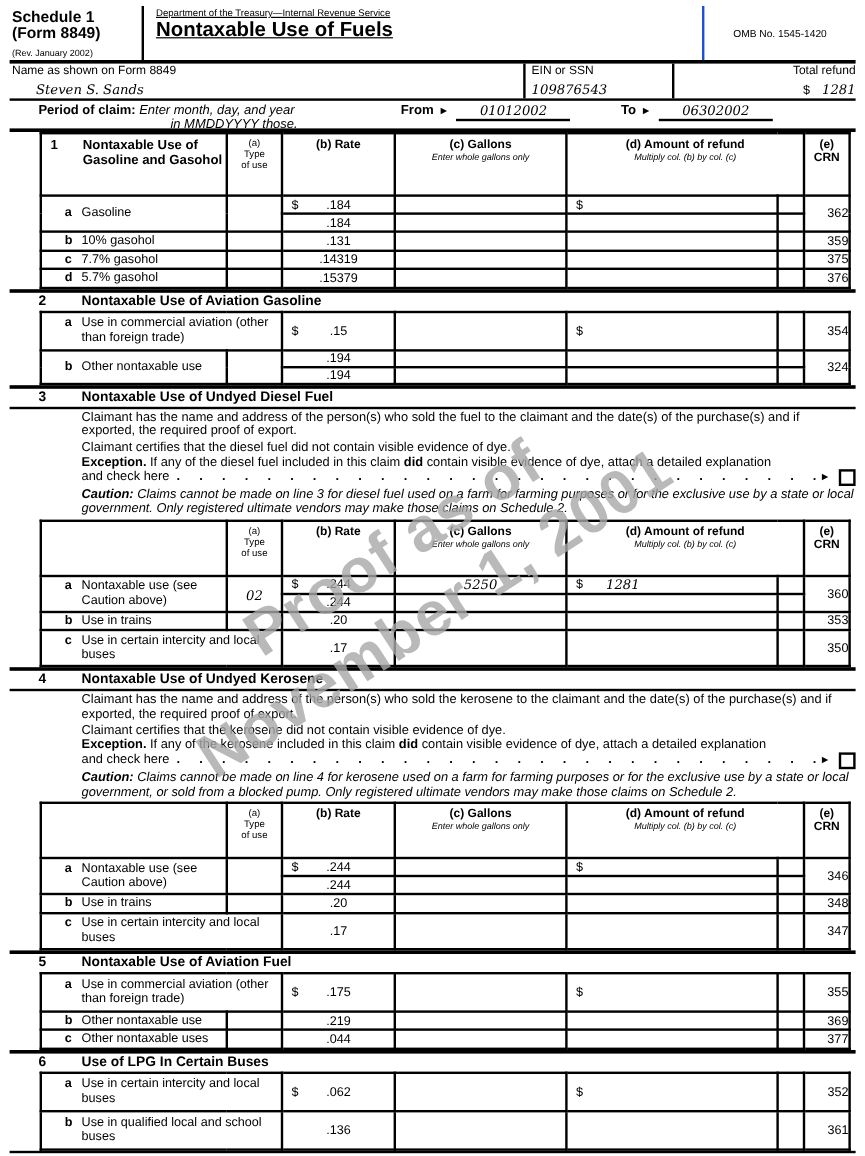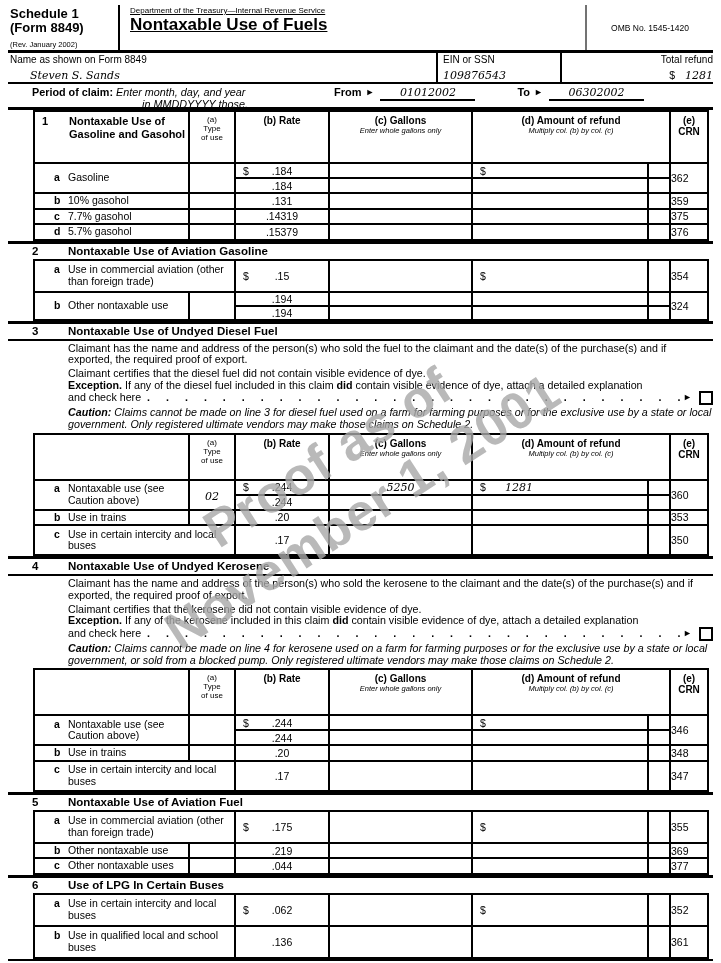--- a/index.html
+++ b/index.html
@@ -4,21 +4,21 @@
 <style>
 * { box-sizing: border-box; margin: 0; padding: 0; }
 html,body { background:#fff; }
 body { font-family:"Liberation Sans",sans-serif; color:#000; }
 .page { position:relative; width:721px; height:963px; padding:5px 8px 0 8px; overflow:hidden; background:#fff; }
 
 
 .hd { display:flex; border-bottom:3px solid #000; height:48px; }
 .hd-l { width:110px; padding-top:2px; padding-left:2px; }
 .hd-c { flex:1; border-left:2px solid #000; padding-left:10px; padding-top:1px;text-decoration:underline; }
-.hd-r { width:128px; border-left:2px solid #737373; display:flex; align-items:center; justify-content:center; font-size:8.5px; }
+.hd-r { width:128px; border-left:2px solid #1d4ed8; display:flex; align-items:center; justify-content:center; font-size:8.5px; }
 .sched { font-size:13px; font-weight:bold; line-height:14px; }
 .rev { font-size:7.5px; margin-top:5px; }
 .agency { font-size:8px; }
 .ftitle { font-size:17px; font-weight:bold; line-height:19px; }
 .attach { font-size:9px; font-weight:bold; margin-top:1px; }
 
 
 .idrow { display:flex; height:31px; border-bottom:2px solid #000; }
 .id-name { flex:1; padding:1px 0 0 2px; }
 .id-ein { width:124px; border-left:2px solid #000; padding:1px 0 0 5px; }
@@ -54,21 +54,21 @@
 .s1num { width:27px; font-size:11px; flex:none; }
 .s1tt { flex:1; font-size:11px; line-height:13px; }
 .lw { display:flex; padding-left:19px; }
 .lt { width:14px; font-weight:bold; font-size:10.5px; flex:none; }
 .lx { flex:1; font-size:10.5px; line-height:11.5px; padding:1px 2px 1px 0; }
 .rc { position:relative; text-align:center; }
 .dol { position:absolute; left:7px; top:50%; transform:translateY(-50%); font-size:10.5px; font-family:"Liberation Sans",sans-serif; font-style:normal; }
 .gal { text-align:center; }
 .amt { position:relative; }
 .amt .av { margin-left:32px; }
-.crn { text-align:left; }
+.crn { text-align:right; }
 .typ { text-align:center; vertical-align:top; }
 .typ .entry { display:inline-block; margin-top:4px; }
 
 
 .secbar { border-top:3px solid #000; padding:1px 0 2px 0; display:flex; font-weight:bold; font-size:11.5px; }
 .secbar.hasline { border-bottom:2px solid #000; }
 .secnum { width:60px; padding-left:24px; flex:none; }
 .sectext { margin-left:60px; width:645px; font-size:10.7px; line-height:11.7px; }
 .sectext p { margin:2px 0; }
 .cau { font-style:italic; }

